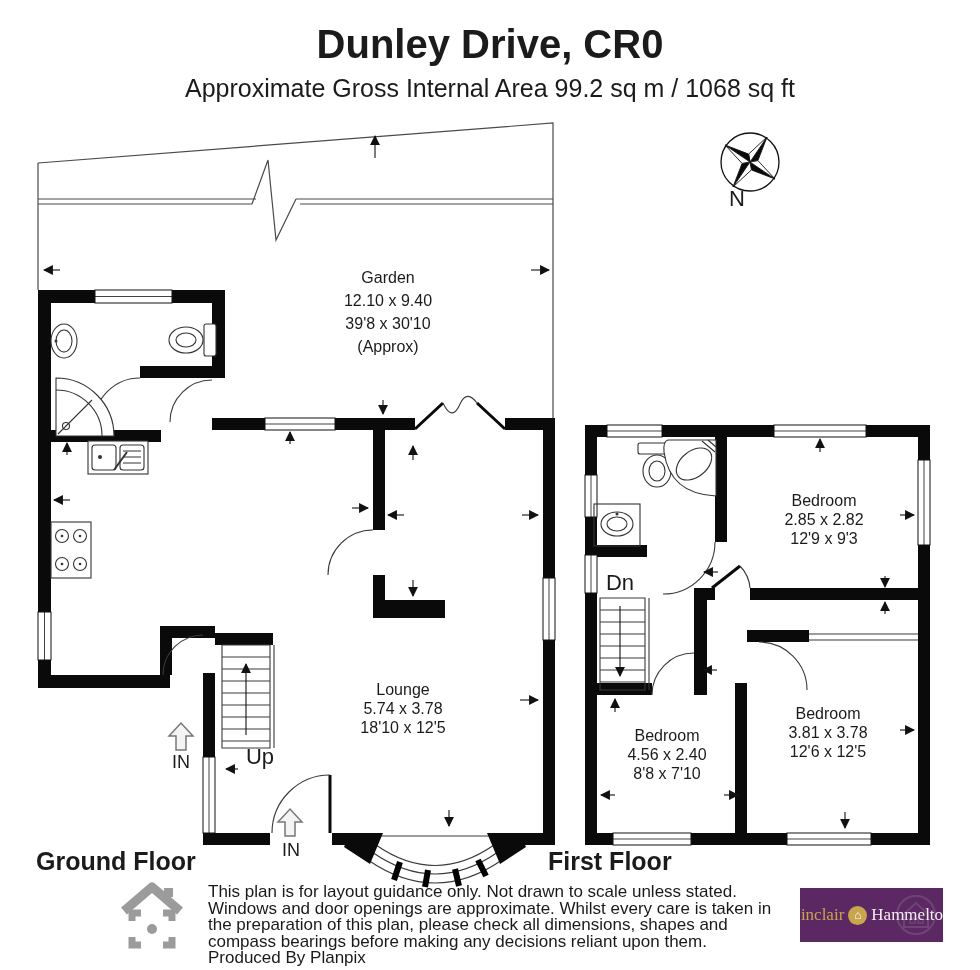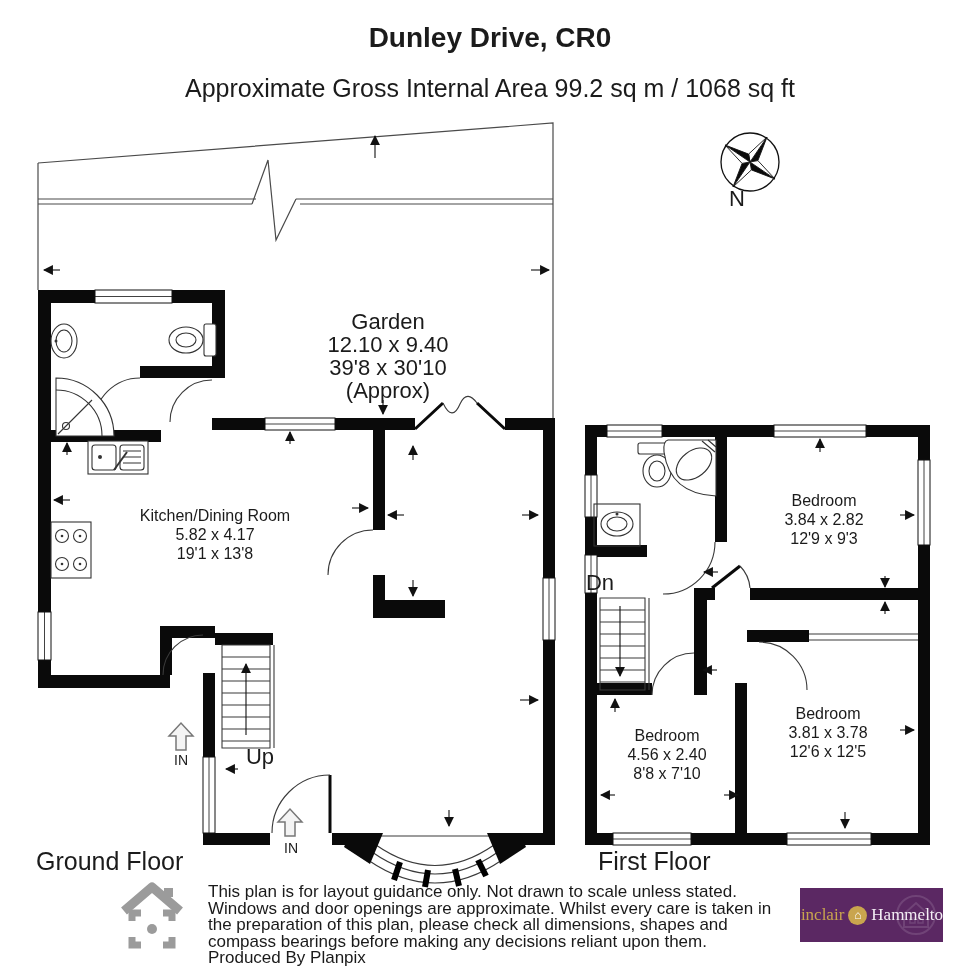--- a/index.html
+++ b/index.html
@@ -11,29 +11,29 @@
   .fence{stroke:#4a4a4a;stroke-width:1.2;fill:none;}
   .fix{stroke:#333;stroke-width:1.1;fill:#fff;}
   .fixn{stroke:#333;stroke-width:1.1;fill:none;}
   .winr{fill:#fff;stroke:#111;stroke-width:1;}
   .winl{stroke:#111;stroke-width:0.8;}
   .dim{stroke:#111;stroke-width:1.1;fill:none;}
   .leaf{stroke:#0a0a0a;stroke-width:3;fill:none;}
   .tick{stroke:#000;stroke-width:6;}
   .gray{stroke:#9b9b9b;fill:none;}
   .title{position:absolute;left:490px;top:22px;transform:translateX(-50%);
-         font-size:28px;font-weight:bold;white-space:nowrap;}
+         font-size:40px;font-weight:bold;white-space:nowrap;}
   .subtitle{position:absolute;left:490px;top:74px;transform:translateX(-50%);
          font-size:25px;white-space:nowrap;}
   .lbl{position:absolute;transform:translateX(-50%);text-align:center;
        font-size:16px;line-height:19px;white-space:nowrap;}
-  .lbl.lg{font-size:22px;line-height:23px;margin-top:44px;}
+  .lbl.lg{font-size:16px;line-height:23px;}
   .tag{position:absolute;transform:translateX(-50%);font-size:22px;white-space:nowrap;}
-  .tag.sm{font-size:14px;}
-  .floor-lbl{position:absolute;font-size:25px;font-weight:normal;white-space:nowrap;text-align:center;}
+  .tag.sm{font-size:18px;}
+  .floor-lbl{position:absolute;font-size:25px;font-weight:bold;white-space:nowrap;text-align:center;}
   .footer-text{position:absolute;left:208px;top:884px;width:585px;
        font-size:17px;line-height:16.5px;color:#1a1a1a;}
   .footer-text .prod{font-weight:normal;}
   .sh-logo{position:absolute;left:800px;top:888px;width:143px;height:54px;
        display:flex;align-items:center;justify-content:center;gap:4px;overflow:hidden;}
   .sh-logo .nm{font-family:"Liberation Serif",serif;font-size:17px;}
   .sh-left{color:#c9a54e;}
   .sh-right{color:#f4eef5;}
   .sh-circle{width:19px;height:19px;border-radius:50%;background:#c9a54e;color:#fff;
        display:flex;align-items:center;justify-content:center;font-size:12px;flex:0 0 auto;}
@@ -298,54 +298,54 @@
     </g>
   </svg>
 
   <div class="lbl lg" style="left:388px;top:266px">
     <div>Garden</div>
     <div>12.10 x 9.40</div>
     <div>39'8 x 30'10</div>
     <div>(Approx)</div>
   </div>
 
-  <div class="lbl" style="left:215px;top:506px">
-    <div>Kitchen/Dining Room</div>
-    <div>5.82 x 4.17</div>
-    <div>19'1 x 13'8</div>
-  </div>
-
-
+
+
+  <div class="lbl" style="left:403px;top:680px">
+    <div>Lounge</div>
+    <div>5.74 x 3.78</div>
+    <div>18'10 x 12'5</div>
+  </div>
 
   <div class="lbl" style="left:824px;top:491px">
     <div>Bedroom</div>
-    <div>3.84 x 2.82</div>
+    <div>2.85 x 2.82</div>
     <div>12'9 x 9'3</div>
   </div>
 
   <div class="lbl" style="left:667px;top:726px">
     <div>Bedroom</div>
     <div>4.56 x 2.40</div>
     <div>8'8 x 7'10</div>
   </div>
 
   <div class="lbl" style="left:828px;top:704px">
     <div>Bedroom</div>
     <div>3.81 x 3.78</div>
     <div>12'6 x 12'5</div>
   </div>
 
   <div class="tag" style="left:260px;top:744px">Up</div>
-  <div class="tag" style="left:600px;top:570px">Dn</div>
+  <div class="tag" style="left:620px;top:570px">Dn</div>
   <div class="tag sm" style="left:181px;top:752px">IN</div>
   <div class="tag sm" style="left:291px;top:840px">IN</div>
   <div class="tag" style="left:737px;top:186px">N</div>
 
   <div class="floor-lbl" style="left:36px;top:847px">Ground Floor</div>
-  <div class="floor-lbl" style="left:598px;top:847px">First Floor</div>
+  <div class="floor-lbl" style="left:548px;top:847px">First Floor</div>
 
   <div class="footer-text">
     <div>This plan is for layout guidance only. Not drawn to scale unless stated. Windows and door openings are approximate. Whilst every care is taken in the preparation of this plan, please check all dimensions, shapes and compass bearings before making any decisions reliant upon them.</div>
     <div class="prod">Produced By Planpix</div>
   </div>
 
   <div class="sh-logo" style="background: rgb(91, 40, 99);">
     <span class="nm sh-left">Sinclair</span>
     <span class="sh-circle">⌂</span>
     <span class="nm sh-right">Hammelton</span>

